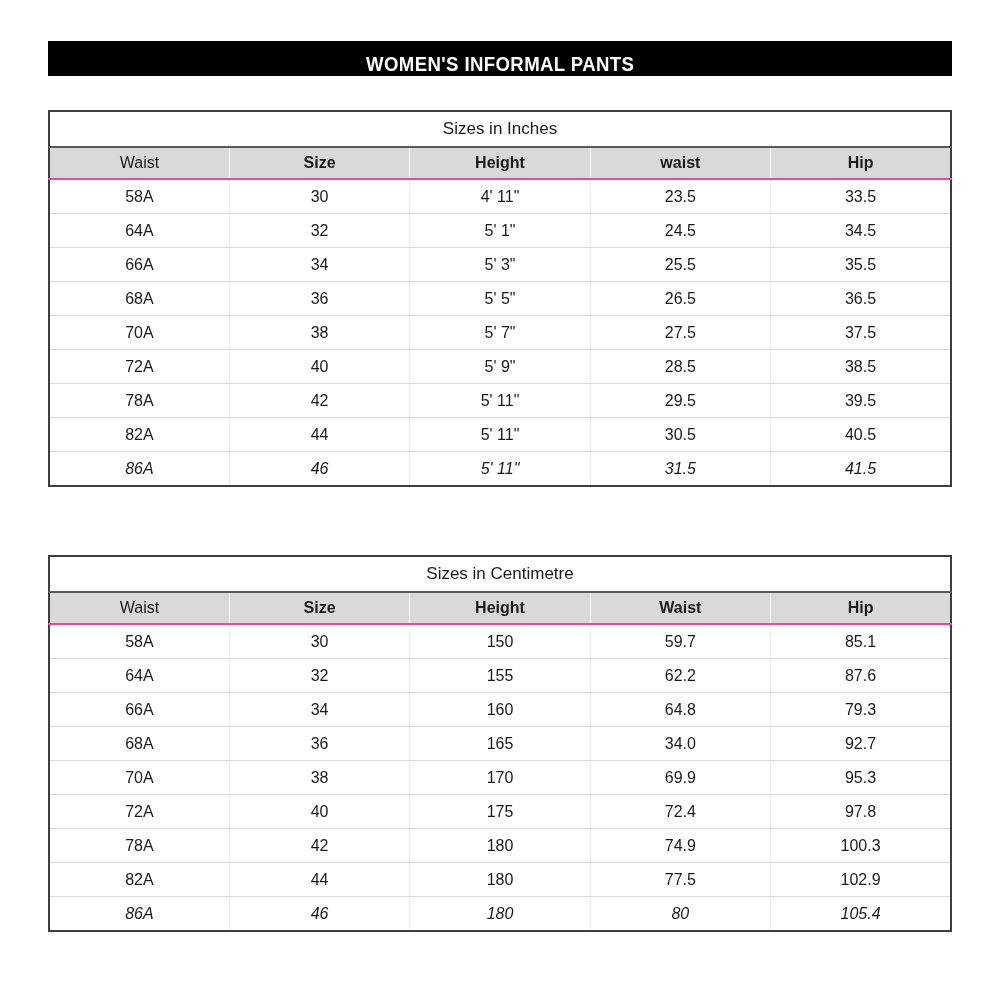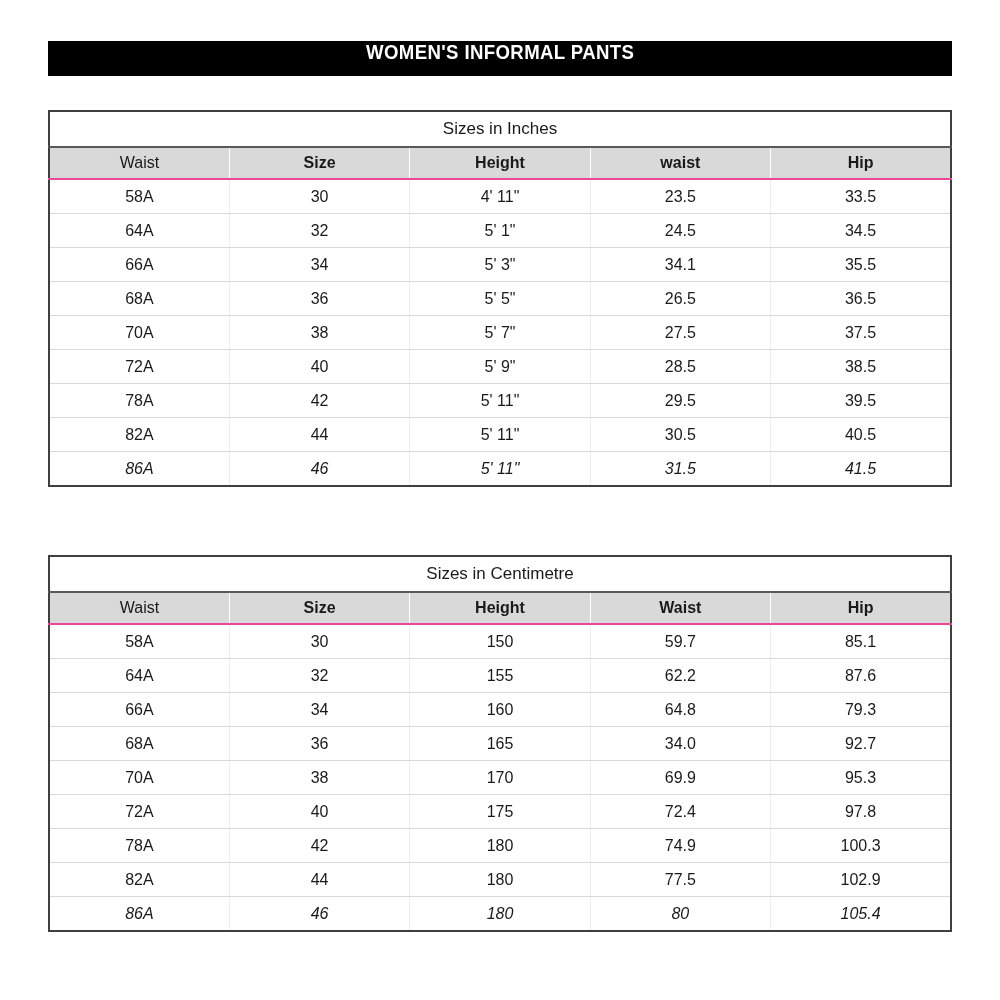--- a/index.html
+++ b/index.html
@@ -16,21 +16,21 @@
   }
   .banner {
     position: absolute;
     left: 48px;
     top: 41px;
     width: 904px;
     height: 35px;
     background: #000000;
     color: #ffffff;
     display: flex;
-    align-items: flex-start;
+    align-items: flex-end;
     justify-content: center;
   }
   .banner .banner-text {
     font-weight: bold;
     font-size: 20px;
     letter-spacing: 0.4px;
     transform: scaleX(0.93);
     white-space: nowrap;
   }
   table.size-table {
@@ -101,21 +101,21 @@
         <td class="td">64A</td>
         <td class="td">32</td>
         <td class="td">5' 1"</td>
         <td class="td">24.5</td>
         <td class="td">34.5</td>
       </tr>
       <tr>
         <td class="td">66A</td>
         <td class="td">34</td>
         <td class="td">5' 3"</td>
-        <td class="td">34.1</td>
+        <td class="td">25.5</td>
         <td class="td">35.5</td>
       </tr>
       <tr>
         <td class="td">68A</td>
         <td class="td">36</td>
         <td class="td">5' 5"</td>
         <td class="td">26.5</td>
         <td class="td">36.5</td>
       </tr>
       <tr>

